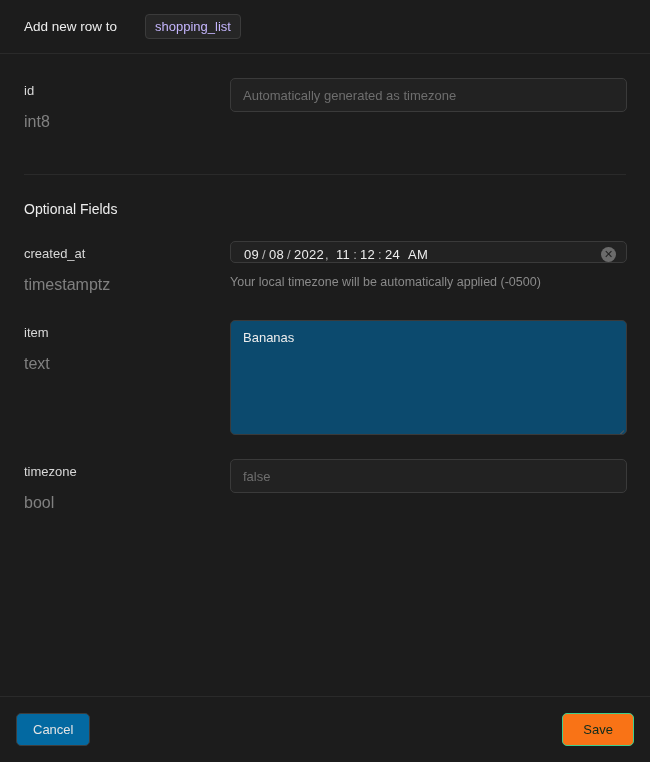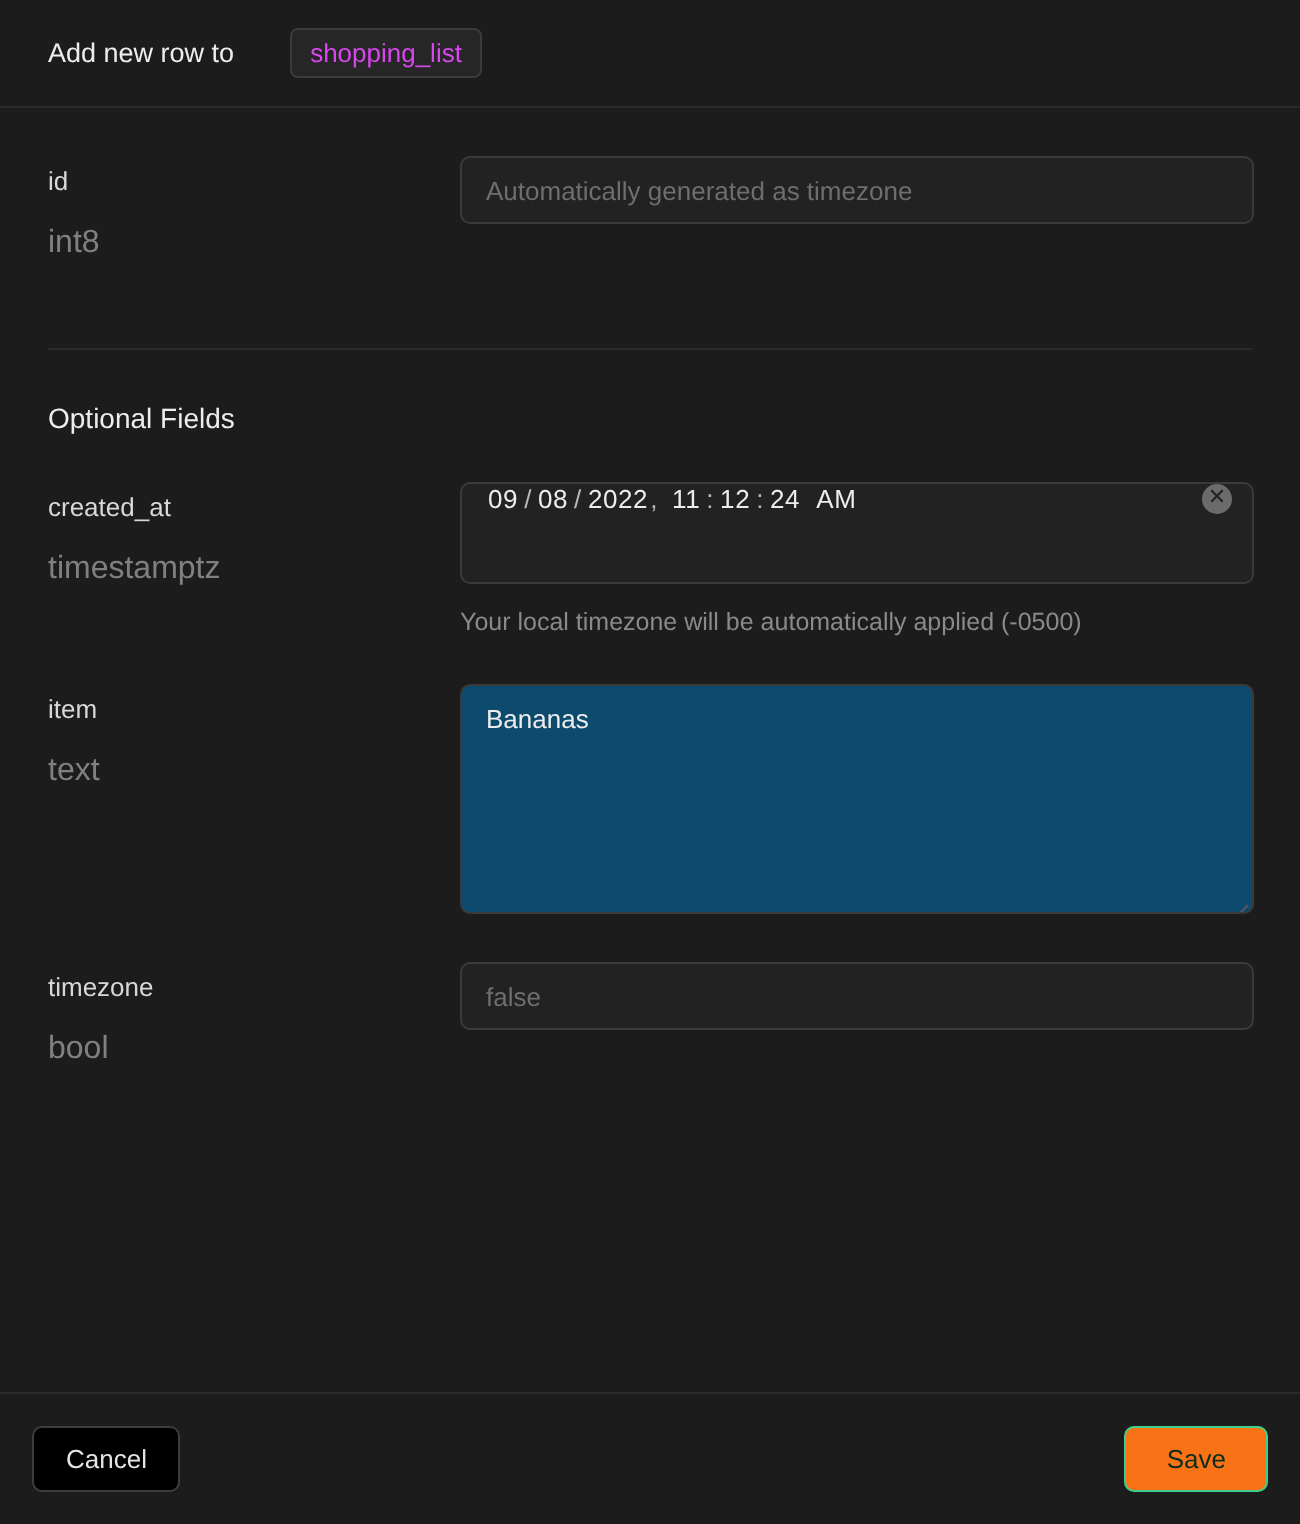--- a/index.html
+++ b/index.html
@@ -30,21 +30,21 @@
   .panel-header .title {
     font-size: 13.5px;
     color: #ededed;
   }
   .table-chip {
     border: 1px solid #3b3b3b;
     background: #262626;
     border-radius: 4px;
     padding: 4px 9px;
     font-size: 13px;
-    color: #d946ef;
+    color: #c4b5fd;
   }
 
   
   .panel-body {
     padding: 0 24px;
   }
 
   .field-row {
     display: flex;
     align-items: flex-start;
@@ -101,26 +101,26 @@
   }
   .section-sub {
     font-size: 12.5px;
     color: #7e7e7e;
     margin-top: 9px;
   }
 
   
   .datetime-box {
     width: 397px;
-    height: 51px;
+    height: 22px;
     border-radius: 5px;
     border: 1px solid #3a3a3a;
     background: #222222;
     display: flex;
-    align-items: flex-start;
+    align-items: flex-end;
     justify-content: space-between;
     padding: 0 10px 0 12px;
     font-size: 13px;
     color: #ededed;
   }
   .dt-parts {
     display: flex;
     align-items: center;
     letter-spacing: 0.3px;
   }
@@ -194,21 +194,21 @@
   }
   .btn {
     border-radius: 5px;
     font-size: 13px;
     padding: 8px 16px;
     border: 1px solid transparent;
     cursor: pointer;
     font-family: "Liberation Sans", sans-serif;
   }
   .btn-cancel {
-    background: #000000;
+    background: #0369a1;
     border-color: #3d3d3d;
     color: #e4e4e4;
   }
   .btn-save {
     background: #f97316;
     color: #0d2b1e;
     border-color: #3ecf8e;
     padding: 8px 20px;
   }
 </style>

